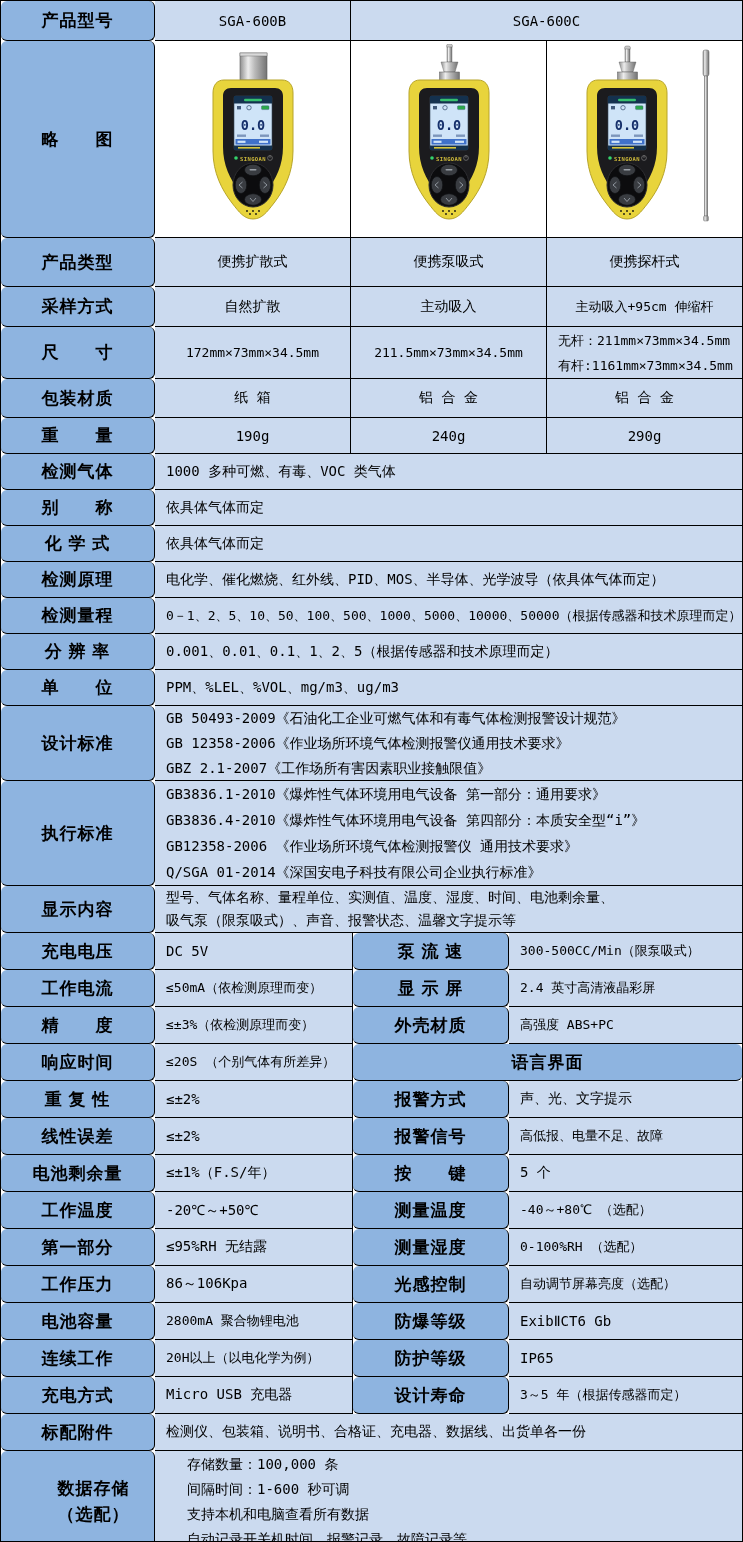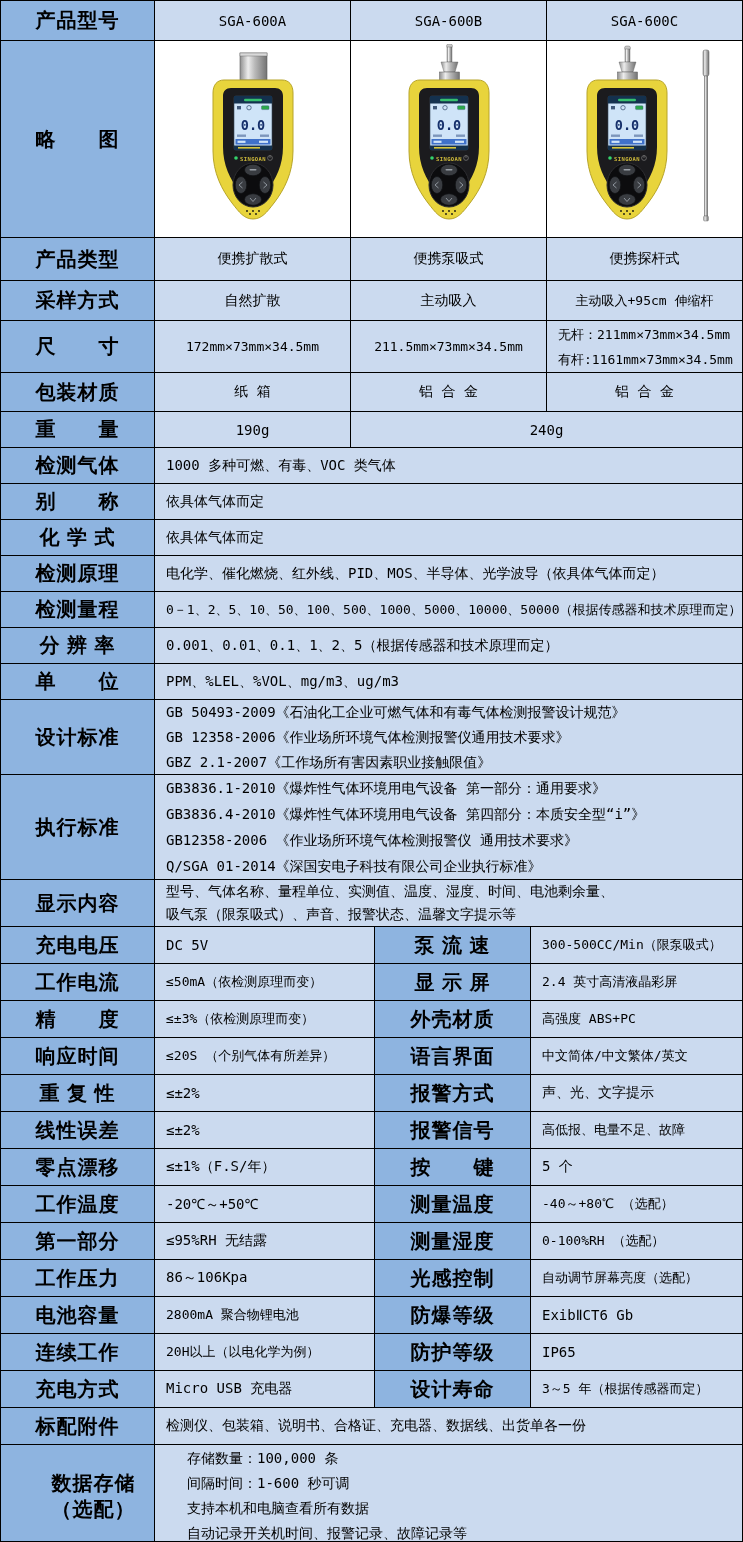--- a/index.html
+++ b/index.html
@@ -8,46 +8,45 @@
     display:flex;flex-direction:column;overflow:hidden;
     font-family:"Liberation Sans","DejaVu Sans",sans-serif;color:#000;
   }
   .row{display:flex;flex-shrink:0;}
   .c{
     box-sizing:border-box;border-right:1px solid #000;border-bottom:1px solid #000;
     display:flex;align-items:center;justify-content:center;overflow:hidden;
   }
   .c:last-child{border-right:none;flex:1;}
   .row:last-child .c{border-bottom:none;padding-left:32px;}
-  .lbl{background:#8EB4E0;font-weight:bold;font-size:20px;letter-spacing:1px;text-align:center;}
+  .lbl{background:#8EB4E0;font-weight:bold;font-size:17px;letter-spacing:1px;text-align:center;border-radius:6px;}
   .val{background:#CBDAEF;font-size:14px;font-family:"DejaVu Sans Mono","Liberation Sans",sans-serif;}
   .img{background:#ffffff;}
   .left{justify-content:flex-start;padding-left:11px;text-align:left;}
   .nowrap{white-space:nowrap;}
   .sm{font-size:13px;}
   .col{flex-direction:column;align-items:flex-start;justify-content:center;}
   .col.center{align-items:center;}
   .col .ln{line-height:25px;white-space:nowrap;}
   .col .ln2{line-height:23px;white-space:nowrap;}
   .col .ln3{line-height:26px;white-space:nowrap;}
   .w-label{width:154px;}
   .w-col{width:196px;}
-  .w-v1{width:220px;}
+  .w-v1{width:198px;}
   .w-l2{width:156px;}
   .lbl .lline{line-height:26px;display:block;}
   svg text{font-family:"DejaVu Sans Mono","Liberation Sans",sans-serif;}
 </style>
 </head>
 <body>
 
 <div class="table">
 
   <div class="row" style="height:40px">
     <div class="c lbl w-label">产品型号</div>
-    <div class="c val w-col">SGA-600A</div>
     <div class="c val w-col">SGA-600B</div>
     <div class="c val">SGA-600C</div>
   </div>
 
   <div class="row" style="height:197px">
     <div class="c lbl w-label">略　　图</div>
 
     <div class="c img w-col">
       <svg width="150" height="190" viewBox="0 0 150 190">
         <defs>
@@ -230,21 +229,21 @@
         </g>
         <g>
           <rect x="143" y="6" width="6" height="26" rx="2" fill="url(#gmC)" stroke="#5e5e5e" stroke-width="0.5"></rect>
           <rect x="144.2" y="32" width="3.6" height="140" fill="url(#gmC)" stroke="#5e5e5e" stroke-width="0.4"></rect>
           <rect x="143.6" y="172" width="4.8" height="5" rx="1" fill="url(#gmC)" stroke="#5e5e5e" stroke-width="0.4"></rect>
         </g>
       </svg>
     </div>
   </div>
 
-  <div class="row" style="height:43px">
+  <div class="row" style="height:49px">
     <div class="c lbl w-label">产品类型</div>
     <div class="c val w-col">便携扩散式</div>
     <div class="c val w-col">便携泵吸式</div>
     <div class="c val">便携探杆式</div>
   </div>
 
   <div class="row" style="height:40px">
     <div class="c lbl w-label">采样方式</div>
     <div class="c val w-col">自然扩散</div>
     <div class="c val w-col">主动吸入</div>
@@ -265,20 +264,21 @@
     <div class="c lbl w-label">包装材质</div>
     <div class="c val w-col">纸 箱</div>
     <div class="c val w-col">铝 合 金</div>
     <div class="c val">铝 合 金</div>
   </div>
 
   <div class="row" style="height:36px">
     <div class="c lbl w-label">重　　量</div>
     <div class="c val w-col">190g</div>
     <div class="c val w-col">240g</div>
+    <div class="c val">290g</div>
   </div>
 
   <div class="row" style="height:36px">
     <div class="c lbl w-label">检测气体</div>
     <div class="c val left">1000 多种可燃、有毒、VOC 类气体</div>
   </div>
   <div class="row" style="height:36px">
     <div class="c lbl w-label">别　　称</div>
     <div class="c val left">依具体气体而定</div>
   </div>
@@ -345,36 +345,35 @@
   <div class="row" style="height:37px">
     <div class="c lbl w-label">精　　度</div>
     <div class="c val w-v1 left sm">≤±3%（依检测原理而变）</div>
     <div class="c lbl w-l2">外壳材质</div>
     <div class="c val left sm">高强度 ABS+PC</div>
   </div>
   <div class="row" style="height:37px">
     <div class="c lbl w-label">响应时间</div>
     <div class="c val w-v1 left sm">≤20S （个别气体有所差异）</div>
     <div class="c lbl w-l2">语言界面</div>
-    <div class="c val left sm">中文简体/中文繁体/英文</div>
   </div>
   <div class="row" style="height:37px">
     <div class="c lbl w-label">重 复 性</div>
     <div class="c val w-v1 left">≤±2%</div>
     <div class="c lbl w-l2">报警方式</div>
     <div class="c val left">声、光、文字提示</div>
   </div>
   <div class="row" style="height:37px">
     <div class="c lbl w-label">线性误差</div>
     <div class="c val w-v1 left">≤±2%</div>
     <div class="c lbl w-l2">报警信号</div>
     <div class="c val left sm">高低报、电量不足、故障</div>
   </div>
   <div class="row" style="height:37px">
-    <div class="c lbl w-label">零点漂移</div>
+    <div class="c lbl w-label">电池剩余量</div>
     <div class="c val w-v1 left">≤±1%（F.S/年）</div>
     <div class="c lbl w-l2">按　　键</div>
     <div class="c val left">5 个</div>
   </div>
   <div class="row" style="height:37px">
     <div class="c lbl w-label">工作温度</div>
     <div class="c val w-v1 left">-20℃～+50℃</div>
     <div class="c lbl w-l2">测量温度</div>
     <div class="c val left sm">-40～+80℃ （选配）</div>
   </div>

